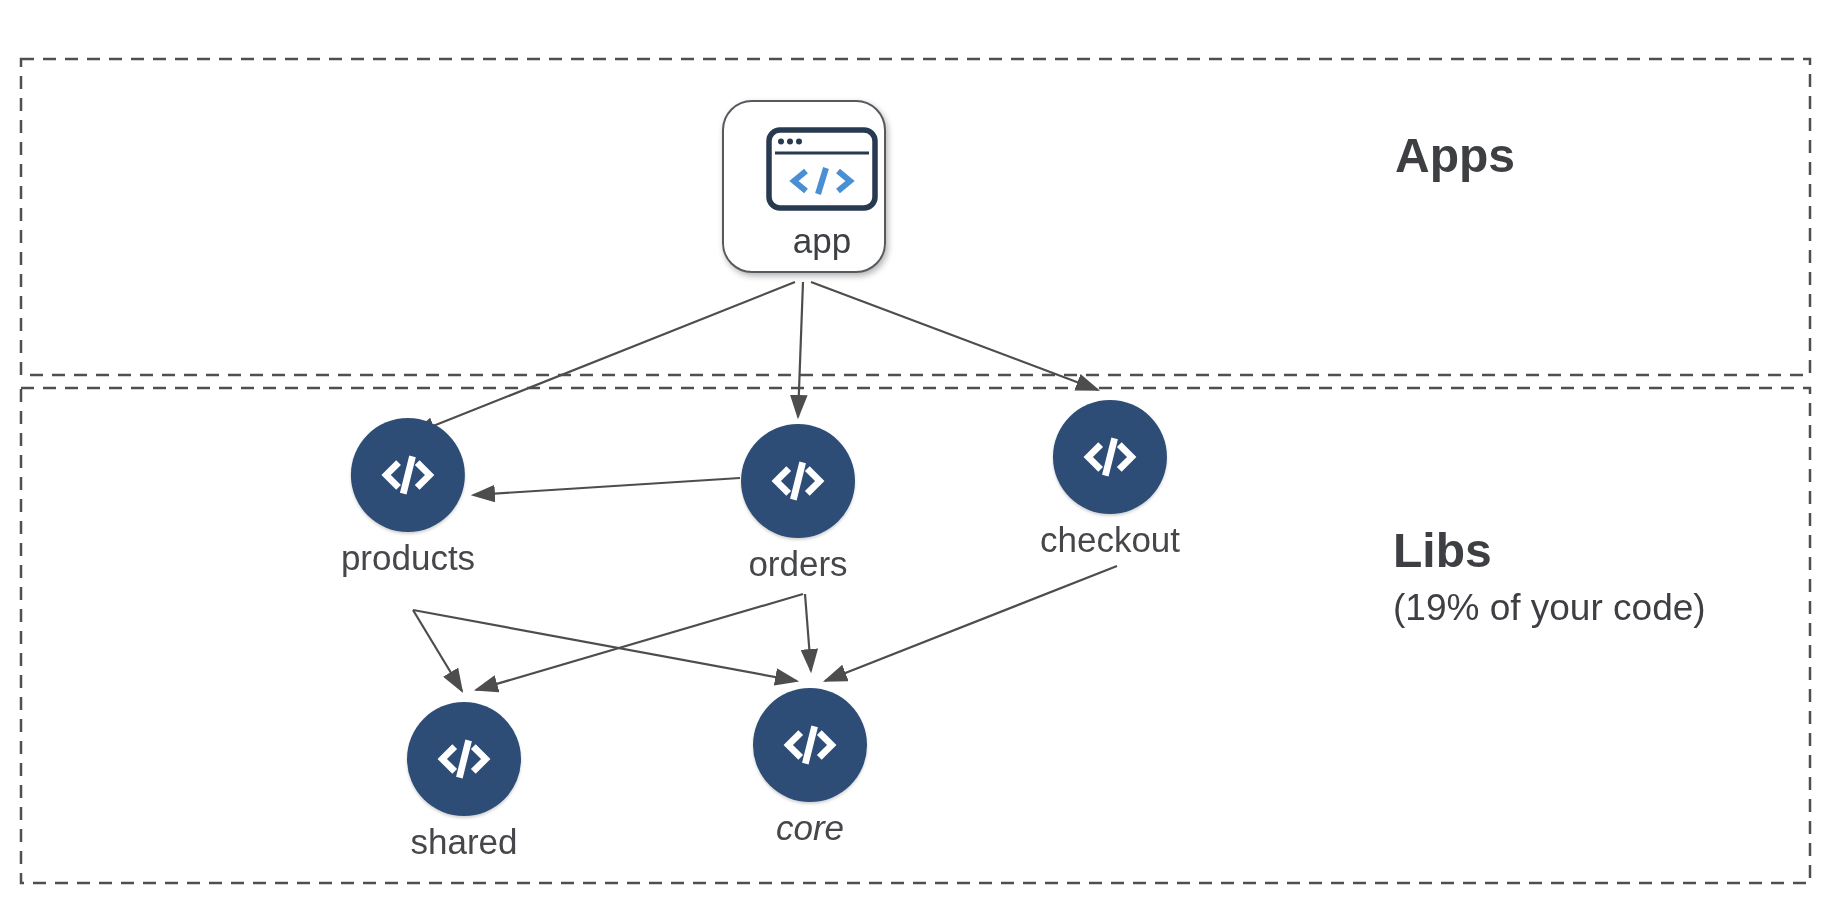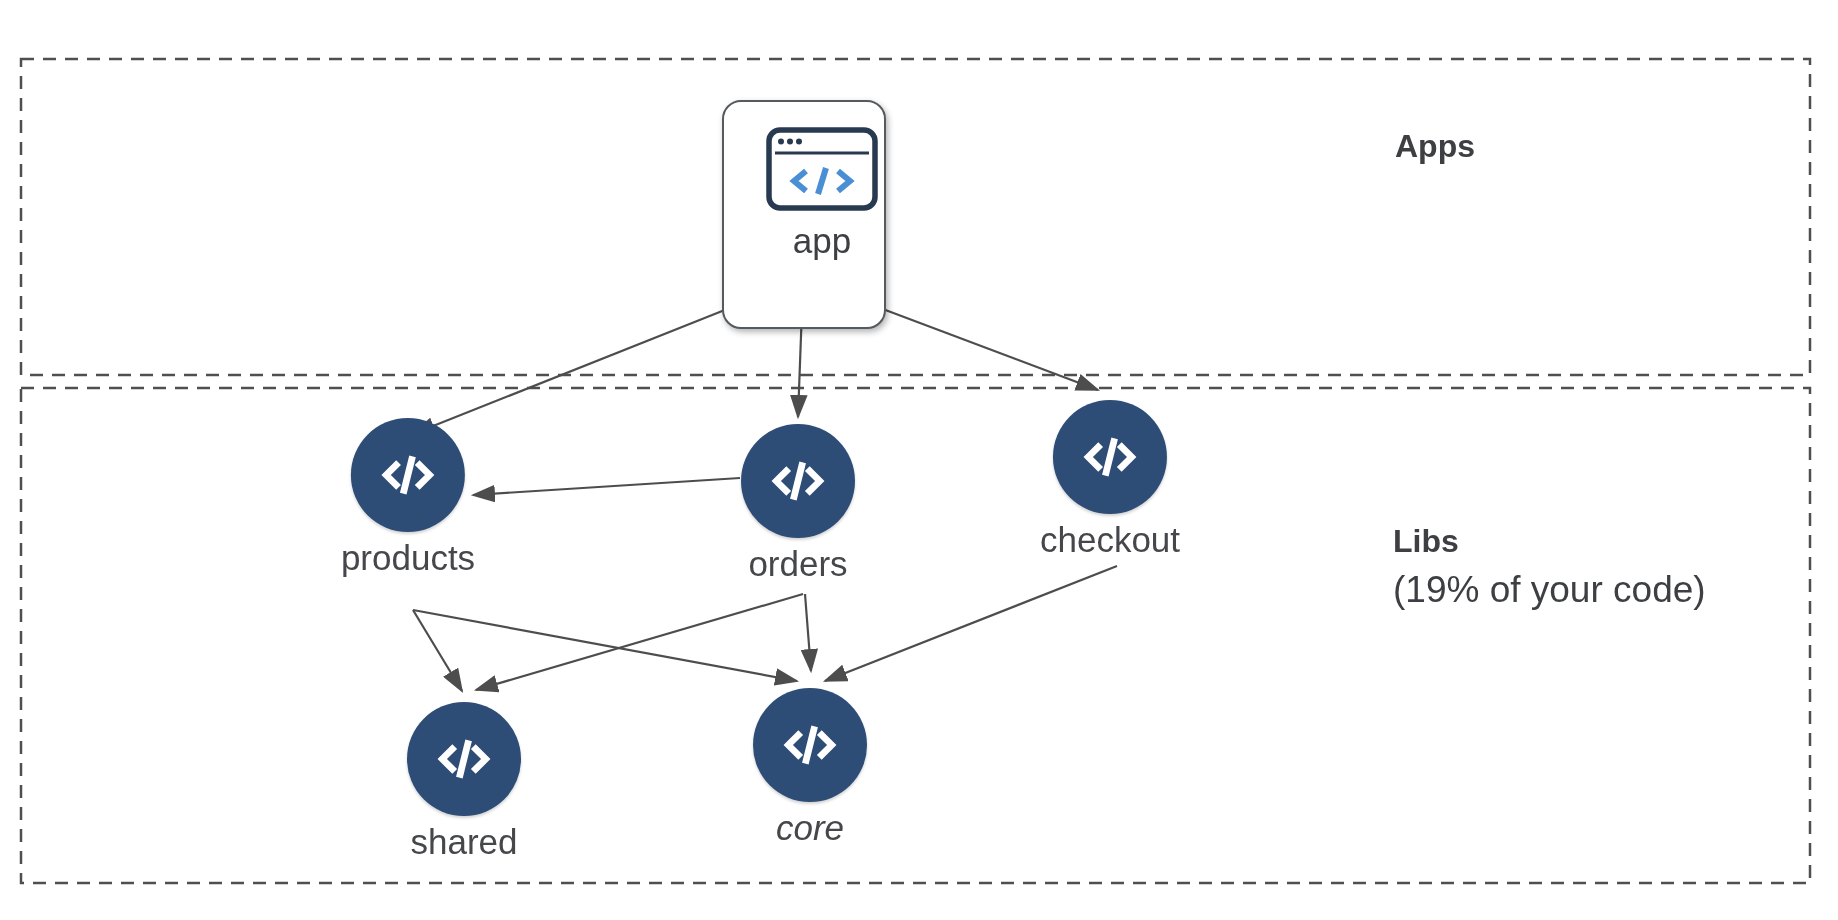--- a/index.html
+++ b/index.html
@@ -6,22 +6,22 @@
   .canvas{
     position:relative;width:1838px;height:920px;background:#ffffff;overflow:hidden;
     font-family:"Liberation Sans",sans-serif;
   }
   svg.overlay{position:absolute;left:0;top:0;width:1838px;height:920px;}
   .dash-box{fill:none;stroke:#4f4f4f;stroke-width:2.5;stroke-dasharray:13 9;}
   .edge{stroke:#4d4d4d;stroke-width:2.2;fill:none;}
 
   
   .app-node{
-    position:absolute;left:722px;top:100px;width:164px;height:229px;box-sizing:border-box;
-    background:#ffffff;border:2.5px solid #555a5f;border-radius:19px;
+    position:absolute;left:722px;top:100px;width:164px;height:173px;box-sizing:border-box;
+    background:#ffffff;border:2.5px solid #555a5f;border-radius:30px;
     box-shadow:2px 3px 6px rgba(0,0,0,0.30);
     display:flex;flex-direction:column;align-items:center;
     padding-top:25px;
     padding-left:36px;
   }
   .browser-icon{width:112px;height:84px;display:block;}
   .app-label{margin-top:12px;font-size:35px;color:#3d3f43;line-height:1;}
 
   
   .lib-node{position:absolute;display:flex;flex-direction:column;align-items:center;transform:translateX(-50%);}
@@ -30,21 +30,21 @@
     display:flex;align-items:center;justify-content:center;
     box-shadow:0 2px 3px rgba(0,0,0,0.18);
   }
   .lib-circle svg{width:62px;height:62px;display:block;}
   .node-label{margin-top:8px;font-size:35px;color:#46474b;white-space:nowrap;line-height:1;}
 
   
   .section-label{position:absolute;color:#3d3f43;}
   #apps-label{left:1395px;top:128px;}
   #libs-label{left:1393px;top:515px;margin-top:8px;}
-  .sec-title{font-size:32px;font-weight:700;line-height:1.15;}
+  .sec-title{font-size:48px;font-weight:700;line-height:1.15;}
   .sec-sub{font-size:37px;margin-top:9px;line-height:1.15;}
 </style>
 </head>
 <body>
 
 <div class="canvas">
 
   <svg class="overlay" viewBox="0 0 1838 920">
     <defs>
       <marker id="arrow" markerWidth="11" markerHeight="8" refX="10" refY="4" orient="auto">

